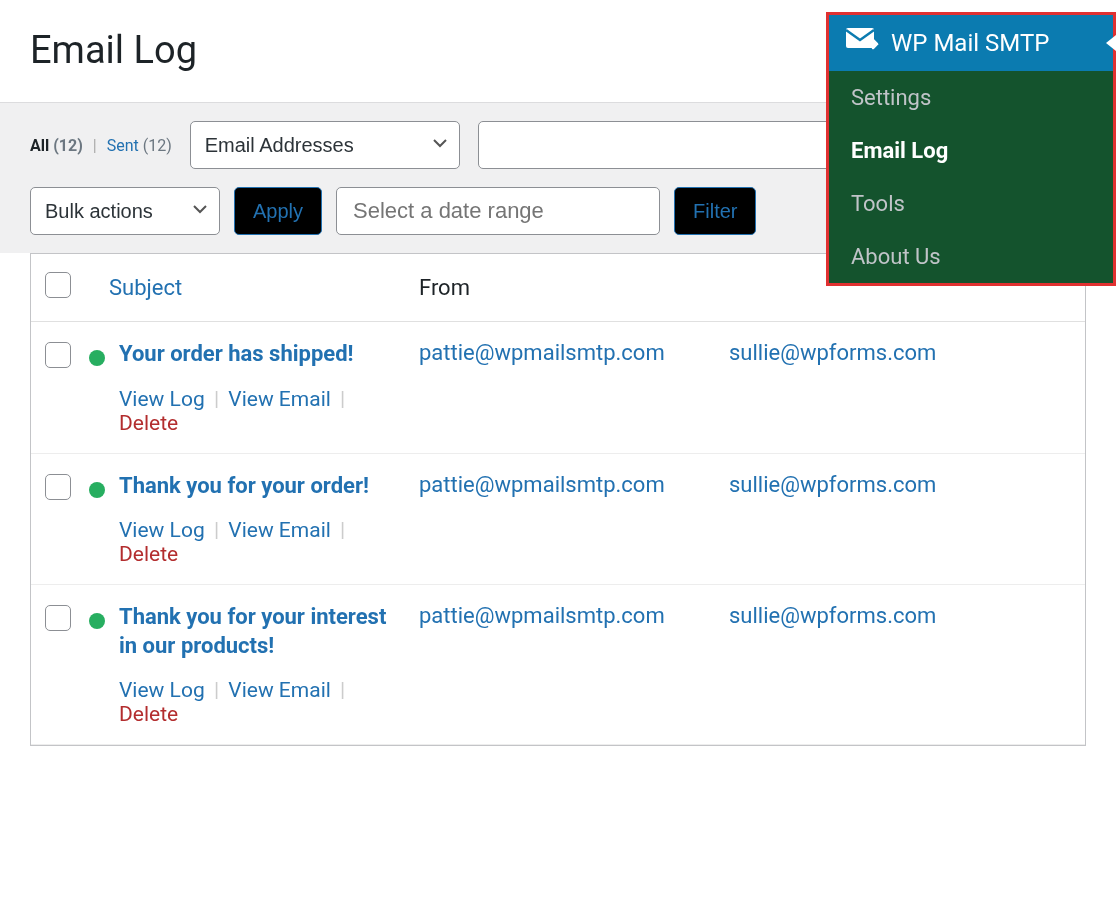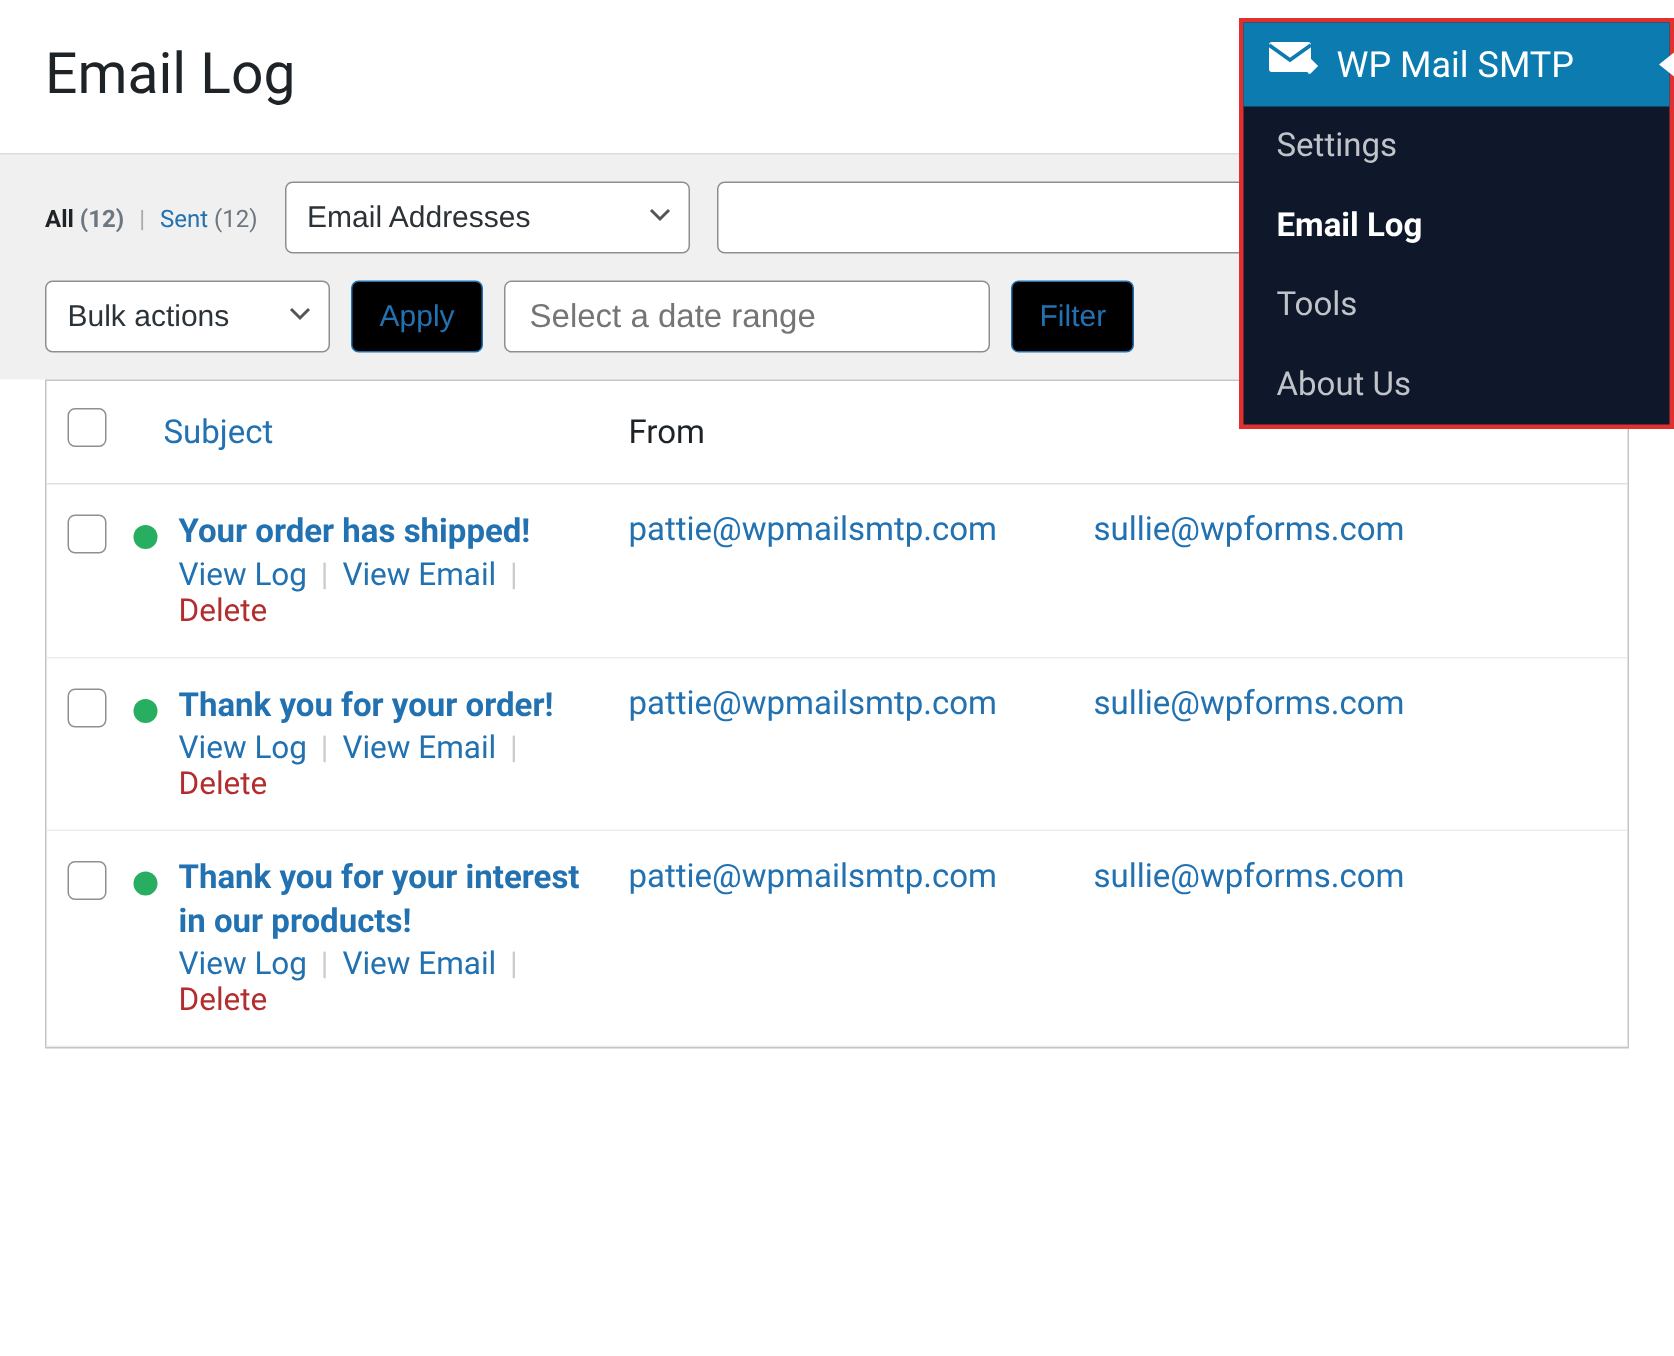--- a/index.html
+++ b/index.html
@@ -131,34 +131,34 @@
   background: #27ae60;
   display: inline-block;
 }
 .subject-link {
   color: #2271b1;
   font-weight: 700;
   text-decoration: none;
   display: inline-block;
   line-height: 1.3;
 }
-.row-actions { margin-top: 2px; font-size: 21px; }
+.row-actions { margin-top: 18px; font-size: 21px; }
 .row-actions a { color: #2271b1; text-decoration: none; }
 .row-actions .sep { color: #ccc; padding: 0 4px; }
 .row-actions .del { color: #b32d2e; }
 .email-link { color: #2271b1; text-decoration: none; margin-top: 24px; }
 
 
 .flyout {
   position: absolute;
   top: 12px;
   right: 0;
   width: 290px;
   border: 3px solid #e03131;
-  background: #0f172a;
+  background: #14532d;
   z-index: 100;
 }
 .flyout-header {
   background: #0b7bb0;
   color: #fff;
   padding: 12px 16px;
   display: flex;
   align-items: center;
   gap: 12px;
   font-size: 24px;

